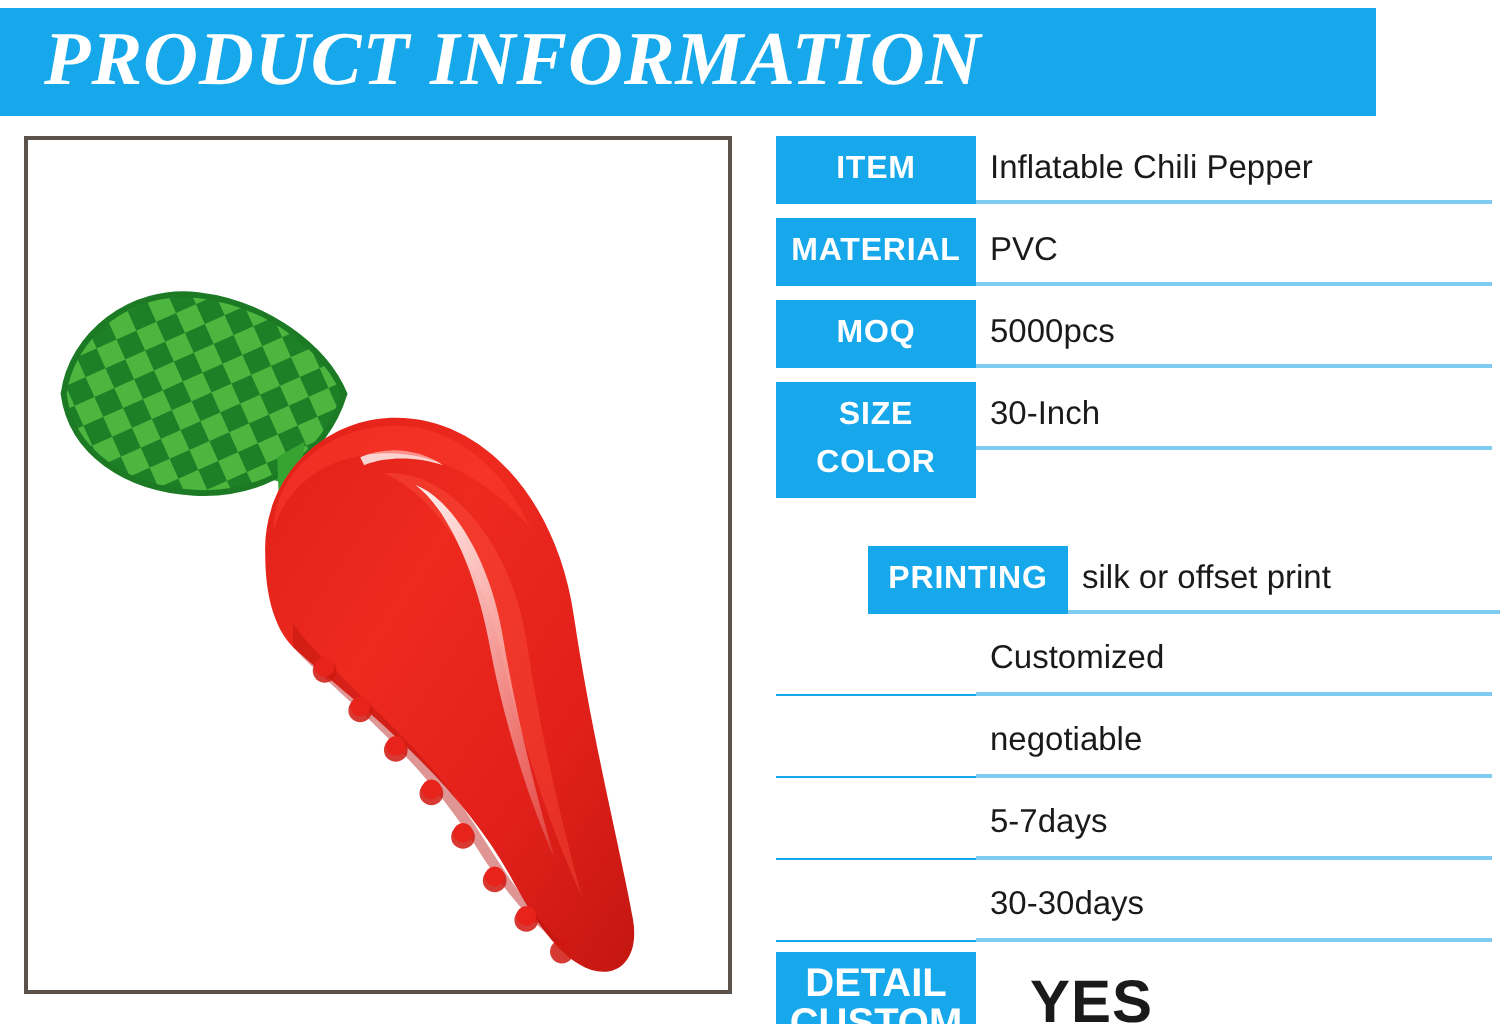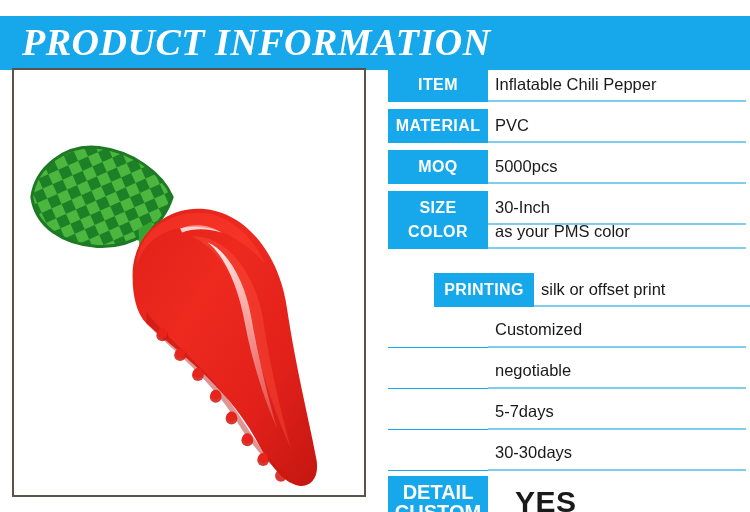--- a/index.html
+++ b/index.html
@@ -18,25 +18,24 @@
     width: 750px;
     height: 512px;
     background: #ffffff;
   }
 
   
   #header-banner {
     position: absolute;
     left: 0;
     top: 4px;
-    width: 750px;
+    width: 688px;
     height: 54px;
     background: #17a8ec;
     overflow: hidden;
-    margin-top: 12px;
   }
   #header-title {
     position: absolute;
     left: 22px;
     top: 50%;
     transform: translateY(-52%);
     color: #ffffff;
     font-family: "Liberation Serif", "DejaVu Serif", serif;
     font-weight: bold;
     font-style: italic;
@@ -277,23 +276,20 @@
       </div>
       <div class="spec-value-wrap">
         <span class="spec-value">30-Inch</span>
       </div>
     </div>
 
     <div class="spec-row" style="top:147px;height:34px;">
       <div class="spec-label single">
         <span>COLOR</span>
       </div>
-      <div class="spec-value-wrap">
-        <span class="spec-value">as your PMS color</span>
-      </div>
     </div>
 
     <div class="spec-row" style="top:205px;height:34px;margin-left:46px;">
       <div class="spec-label single">
         <span>PRINTING</span>
       </div>
       <div class="spec-value-wrap">
         <span class="spec-value">silk or offset print</span>
       </div>
     </div>

